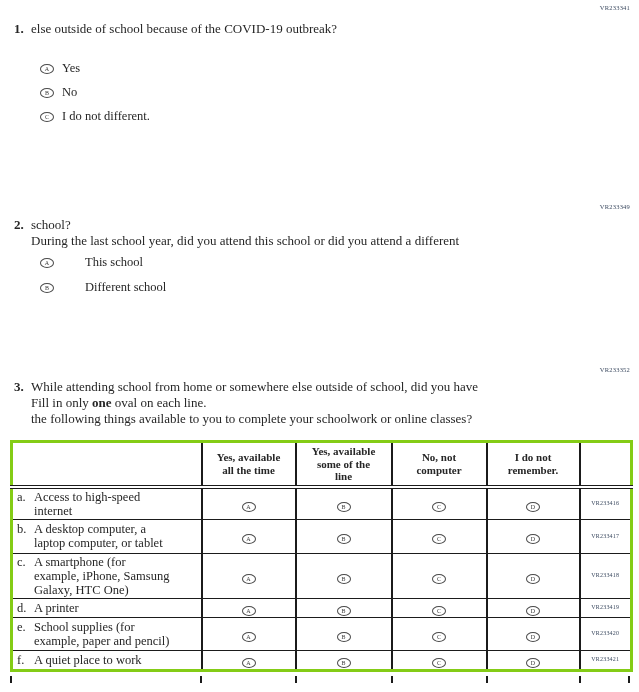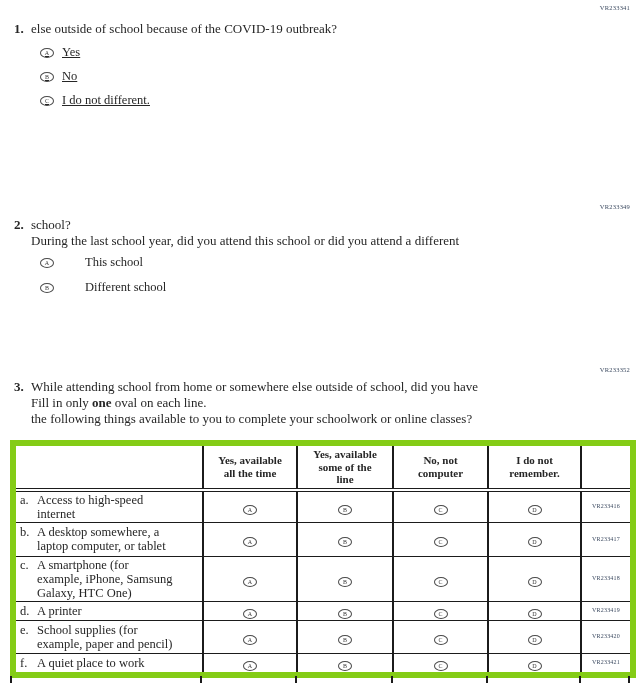--- a/index.html
+++ b/index.html
@@ -24,36 +24,36 @@
   
   .qblock { position: absolute; left: 14px; display: flex; }
   #q1 { top: 21px; } #q2 { top: 217px; } #q3 { top: 379px; }
   .qnum { font-weight: bold; width: 17px; flex: none; font-size: 13px; line-height: 16px; }
   .qtext { font-size: 13px; line-height: 16px; }
   .qtext .line { white-space: nowrap; }
   .b { font-weight: bold; }
 
   
   .opts { position: absolute; left: 40px; }
-  #opts1 { top: 46px; text-decoration: underline; } #opts2 { top: 256px; }
+  #opts1 { top: 62px; } #opts2 { top: 256px; }
   .opt { display: flex; align-items: center; height: 13px; margin-bottom: 11px; }
   #opts2 .opt { margin-bottom: 12px; gap: 23px; }
   .oval {
     display: inline-block; box-sizing: border-box;
     width: 14px; height: 10px; flex: none;
     border: 1px solid #4a4a4a; border-radius: 50%;
     font-size: 6px; line-height: 8px; text-align: center; color: #3a3a3a;
   }
   .olabel { margin-left: 8px; font-size: 12.5px; white-space: nowrap; }
 
   
   #qtable {
     position: absolute; left: 10px; top: 440px;
     width: 620px; border-collapse: collapse; table-layout: fixed;
-    border: 6px solid #84cc16;
+    border: 3px solid #84cc16;
   }
   #qtable th, #qtable td { border-left: 2px solid #1b1b1b; padding: 0; }
   #qtable thead th {
     border-bottom: 4px double #1b1b1b;
     font-size: 11px; line-height: 12.5px; font-weight: bold;
     text-align: center; vertical-align: middle; padding: 2px 1px;
   }
   #qtable thead tr { height: 44px; }
   #qtable tbody td { border-top: 1px solid #1b1b1b; vertical-align: middle; }
   #qtable tbody tr:nth-child(1) { height: 32px; }
@@ -178,21 +178,21 @@
         <td class="ovalcell"><span class="oval">B</span></td>
         <td class="ovalcell"><span class="oval">C</span></td>
         <td class="ovalcell"><span class="oval">D</span></td>
         <td class="codecell">VR233416</td>
       </tr>
       <tr>
         <td>
             <div class="stub">
               <span class="rlab">b.</span>
               <div class="rtext">
-                <div class="line">A desktop somewhere, a</div>
+                <div class="line">A desktop computer, a</div>
                 <div class="line">laptop computer, or tablet</div>
               </div>
             </div>
           </td>
         <td class="ovalcell"><span class="oval">A</span></td>
         <td class="ovalcell"><span class="oval">B</span></td>
         <td class="ovalcell"><span class="oval">C</span></td>
         <td class="ovalcell"><span class="oval">D</span></td>
         <td class="codecell">VR233417</td>
       </tr>

